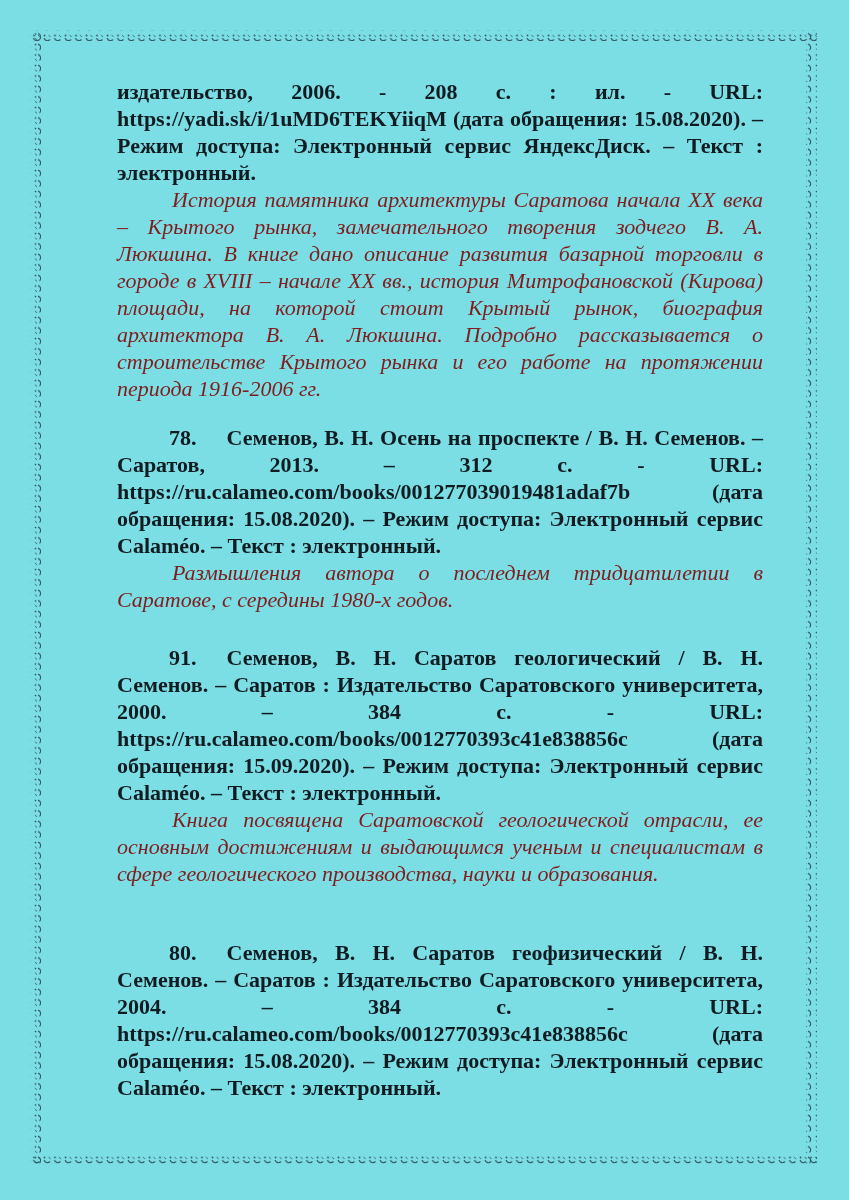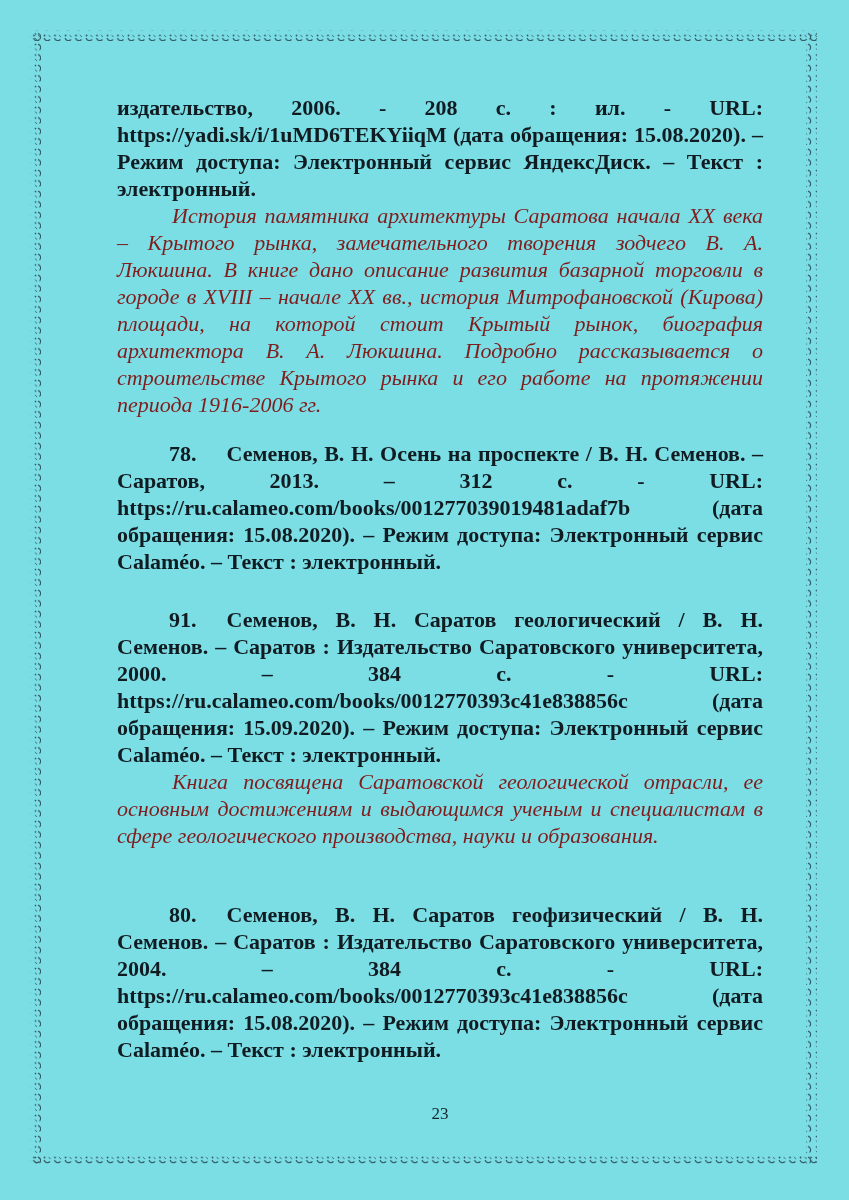--- a/index.html
+++ b/index.html
@@ -20,21 +20,21 @@
     position: absolute;
     left: 0;
     top: 0;
     width: 849px;
     height: 1200px;
     pointer-events: none;
   }
   .text-block {
     position: absolute;
     left: 117px;
-    top: 94px;
+    top: 78px;
     width: 646px;
   }
   .text-block p {
     margin: 0;
     font-size: 22px;
     line-height: 27px;
     text-align: justify;
   }
   p.record {
     font-weight: bold;
@@ -92,34 +92,32 @@
   <main class="text-block">
 
     <p class="record">издательство, 2006. - 208 с. : ил. - URL: https://yadi.sk/i/1uMD6TEKYiiqM (дата обращения: 15.08.2020). – Режим доступа: Электронный сервис ЯндексДиск. – Текст : электронный.</p>
 
     <p class="annotation">История памятника архитектуры Саратова начала XX века – Крытого рынка, замечательного творения зодчего В. А. Люкшина. В книге дано описание развития базарной торговли в городе в XVIII – начале XX вв., история Митрофановской (Кирова) площади, на которой стоит Крытый рынок, биография архитектора В. А. Люкшина. Подробно рассказывается о строительстве Крытого рынка и его работе на протяжении периода 1916-2006 гг.</p>
 
     <section class="sec-78">
       <p class="record numbered">
         <span class="entry-number">78.</span><span>Семенов, В. Н. Осень на проспекте / В. Н. Семенов. – Саратов, 2013. – 312 с. - URL: https://ru.calameo.com/books/001277039019481adaf7b (дата обращения: 15.08.2020). – Режим доступа: Электронный сервис Calaméo. – Текст : электронный.</span>
       </p>
+      <p class="annotation">Размышления автора о последнем тридцатилетии в Саратове, с середины 1980-х годов.</p>
     </section>
 
     <section class="sec-79">
       <p class="record numbered">
         <span class="entry-number">91.</span><span>Семенов, В. Н. Саратов геологический / В. Н. Семенов. – Саратов : Издательство Саратовского университета, 2000. – 384 с. - URL: https://ru.calameo.com/books/0012770393c41e838856c (дата обращения: 15.09.2020). – Режим доступа: Электронный сервис Calaméo. – Текст : электронный.</span>
       </p>
       <p class="annotation">Книга посвящена Саратовской геологической отрасли, ее основным достижениям и выдающимся ученым и специалистам в сфере геологического производства, науки и образования.</p>
     </section>
 
     <section class="sec-80">
       <p class="record numbered">
         <span class="entry-number">80.</span><span>Семенов, В. Н. Саратов геофизический / В. Н. Семенов. – Саратов : Издательство Саратовского университета, 2004. – 384 с. - URL: https://ru.calameo.com/books/0012770393c41e838856c (дата обращения: 15.08.2020). – Режим доступа: Электронный сервис Calaméo. – Текст : электронный.</span>
       </p>
     </section>
 
   </main>
 
-  <footer class="page-footer">
-    <span>23</span>
-  </footer>
 
 </div>
 
 </body></html>

